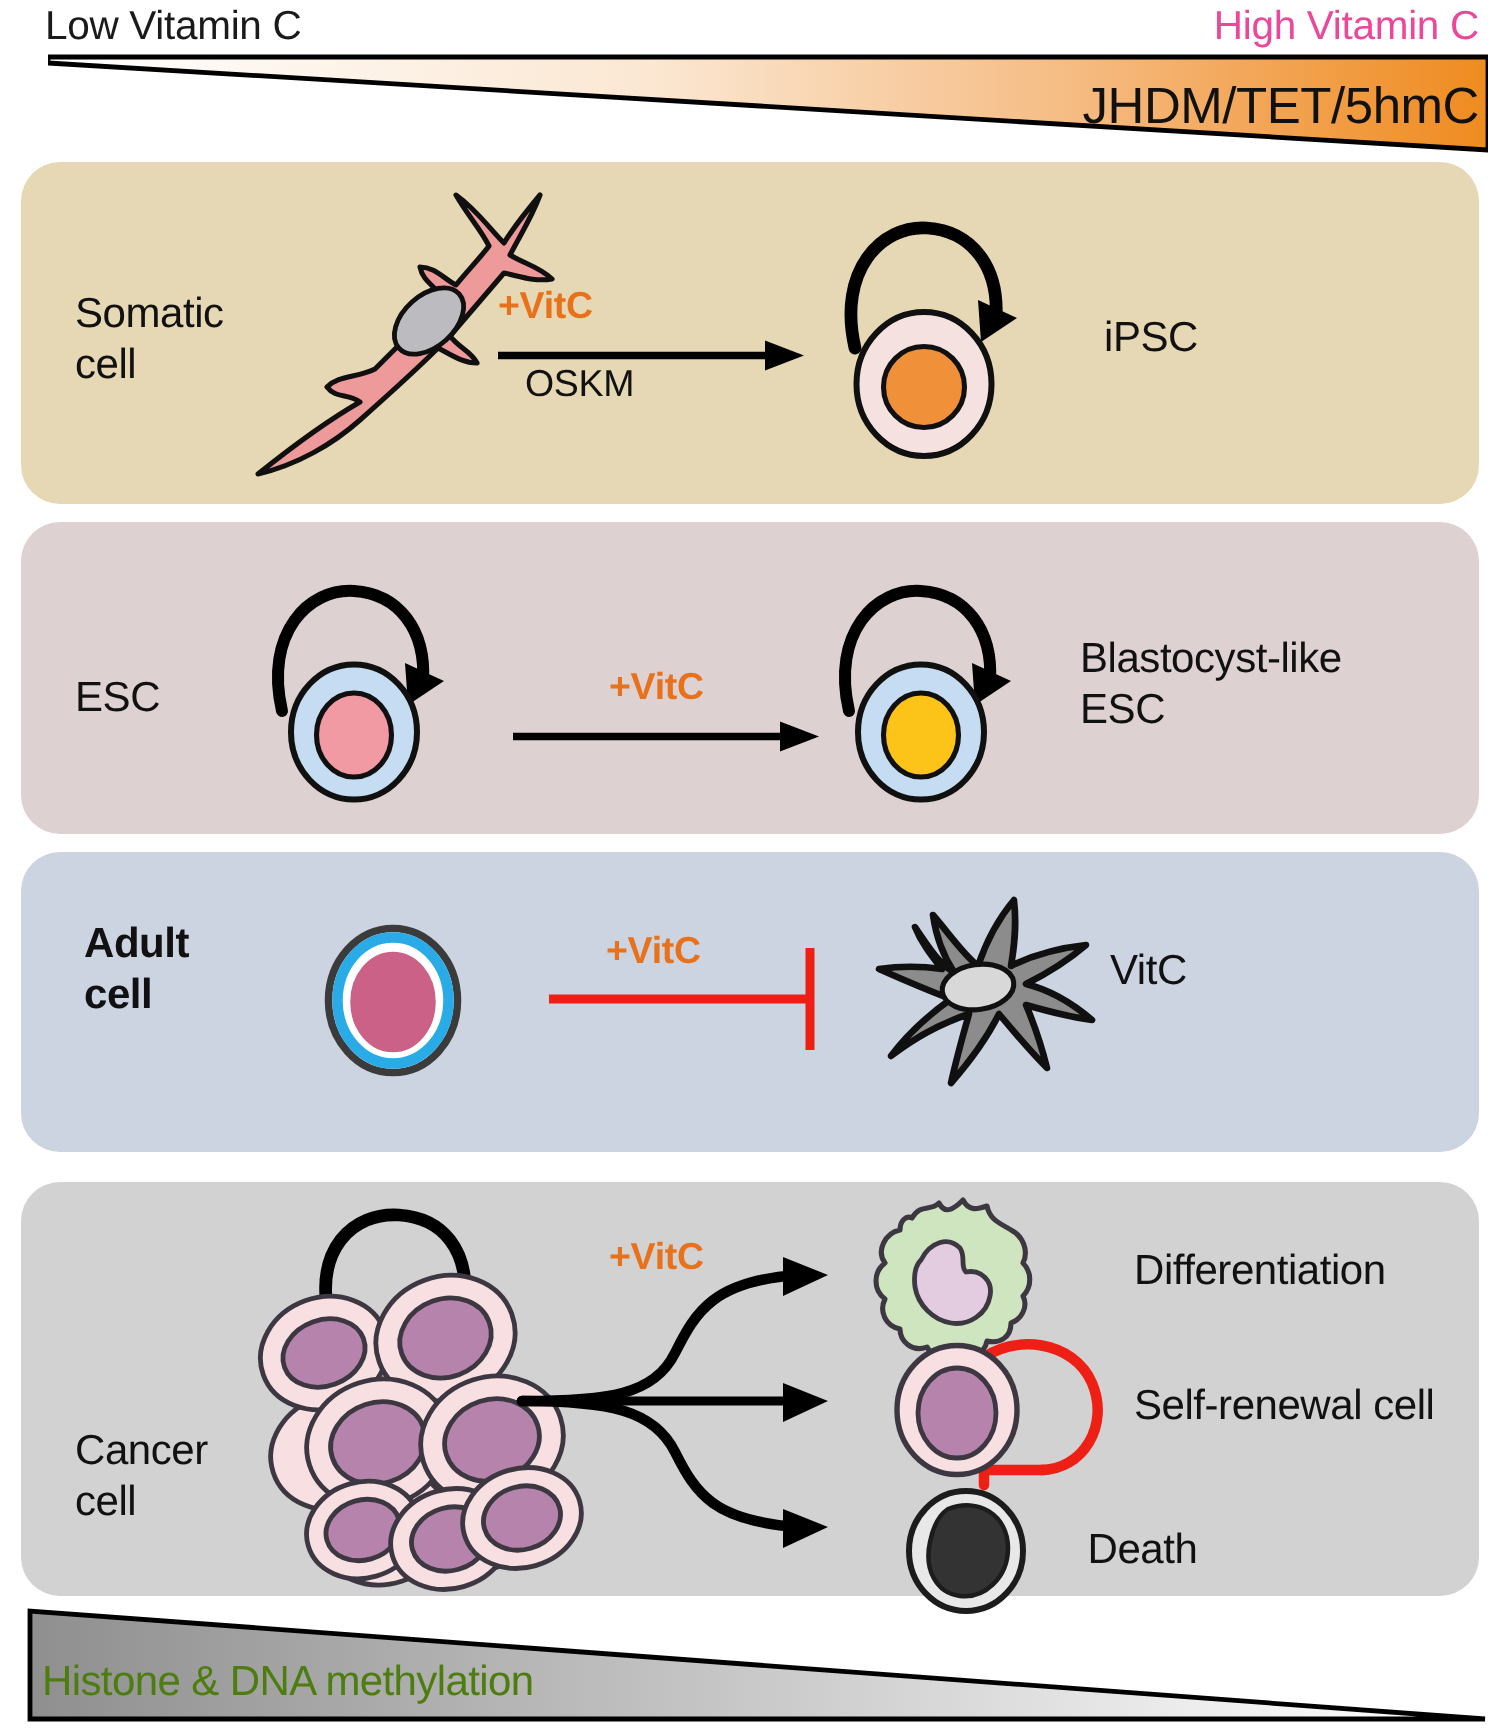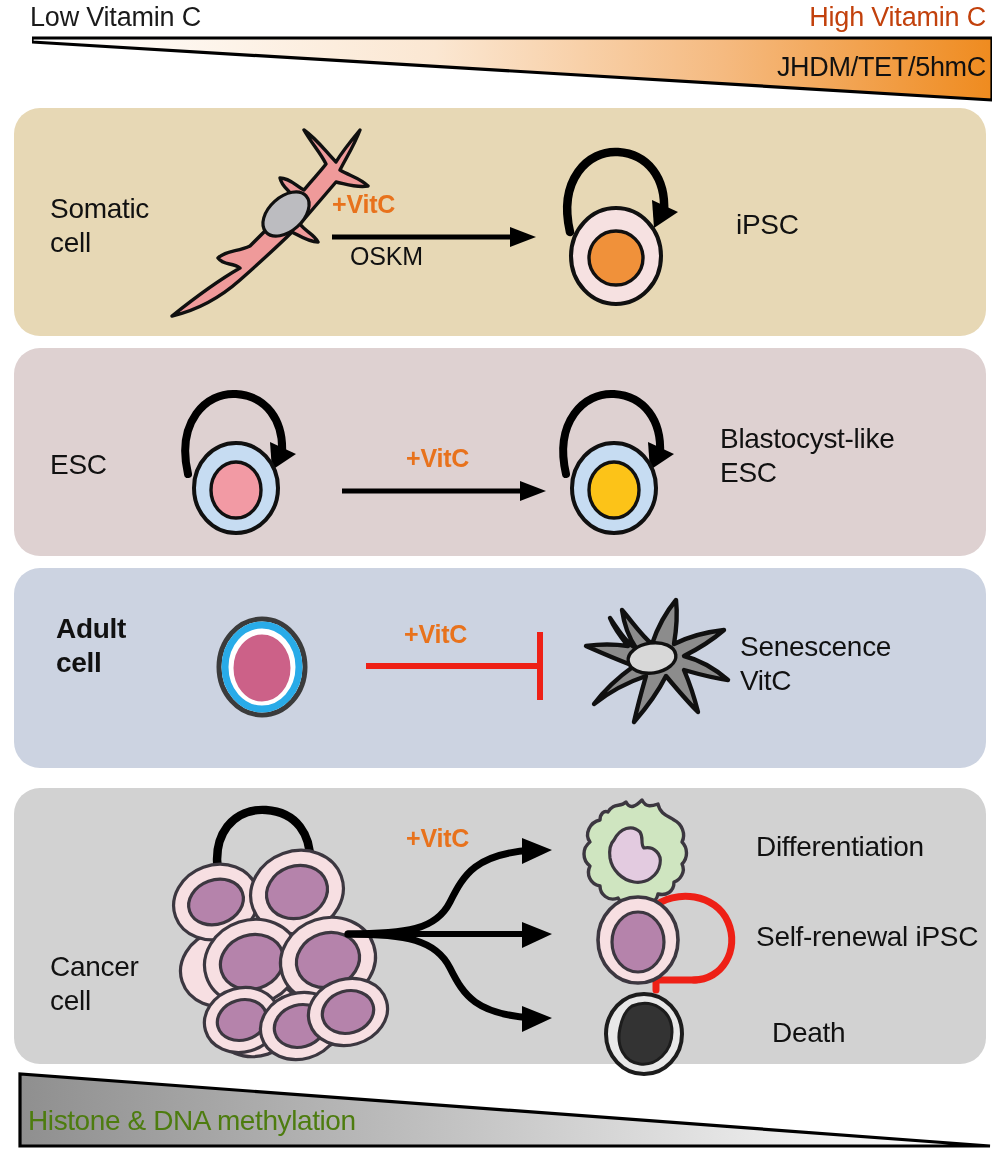--- a/index.html
+++ b/index.html
@@ -6,24 +6,24 @@
   body{
     font-family:"Liberation Sans", sans-serif;
     width:1000px;height:1154px;position:relative;overflow:hidden;
     -webkit-font-smoothing:antialiased;
   }
   .stage{position:absolute;left:0;top:0;width:1000px;height:1154px;}
 
   
   .hdr-labels{position:absolute;left:0;top:0;width:1000px;height:34px;}
   .hdr-low{position:absolute;left:30px;top:2px;font-size:27px;color:#1a1a1a;letter-spacing:-.2px;}
-  .hdr-high{position:absolute;right:14px;top:2px;font-size:27px;color:#c2410c;letter-spacing:-.2px;}
+  .hdr-high{position:absolute;right:14px;top:2px;font-size:27px;color:#ec4899;letter-spacing:-.2px;}
   .hdr-wedge{position:absolute;left:32px;top:36px;width:960px;height:66px;}
   .hdr-wedge svg{display:block;}
-  .hdr-enz{position:absolute;right:14px;top:52px;font-size:27px;color:#111;letter-spacing:-.3px;}
+  .hdr-enz{position:absolute;right:14px;top:52px;font-size:34px;color:#111;letter-spacing:-.3px;}
 
   
   .panel{position:absolute;border-radius:26px;}
   #panel-ipsc   {left:14px; top:108px; width:972px; height:228px; background:#e7d8b5;}
   #panel-esc    {left:14px; top:348px; width:972px; height:208px; background:#ded1d1;}
   #panel-adult2 {left:14px; top:568px; width:972px; height:200px; background:#ccd3e1;}
   #panel-cancer {left:14px; top:788px; width:972px; height:276px; background:#d2d2d2;}
 
   .lbl{position:absolute;color:#111;font-size:28px;line-height:1.18;letter-spacing:-.3px;}
   .lbl.two{line-height:1.2;}
@@ -171,21 +171,20 @@
                  C92,44 100,30 110,18 C112,36 110,50 108,62 C124,54 140,50 158,48
                  C144,60 130,68 118,74 C134,78 148,86 162,98 C146,96 132,92 118,88
                  C124,102 128,114 132,130 C120,118 110,106 100,94 C92,110 82,124 68,140
                  C72,122 76,108 80,94 C62,100 46,108 28,122 C40,106 54,94 68,84
                  C52,78 38,72 20,64 C34,62 48,62 62,64 C54,54 48,46 44,36 Z" fill="#8c8c8c" stroke="#101010" stroke-width="4.4" stroke-linejoin="round"></path>
         <ellipse cx="86" cy="76" rx="24" ry="15" transform="rotate(-8 86 76)" fill="#d8d8d8" stroke="#101010" stroke-width="3.4"></ellipse>
       </svg>
     </div>
 
     <div class="lbl two" style="left:726px;top:62px;">
-      <div>Senescence</div>
       <div>VitC</div>
     </div>
   </div>
 
   <div class="panel" id="panel-cancer">
 
     <div class="lbl two" style="left:36px;top:122px;margin-top:40px;">
       <div>Cancer</div>
       <div>cell</div>
     </div>
@@ -255,30 +254,30 @@
 
     <div class="art" style="left:576px;top:92px;">
       <svg width="160" height="122" viewBox="0 0 160 122">
         <path d="M62,28 C86,8 126,14 138,42 C150,70 132,100 104,100" fill="none" stroke="#ee2016" stroke-width="7" stroke-linecap="round"></path>
         <line x1="66" y1="78" x2="66" y2="110" stroke="#ee2016" stroke-width="7" stroke-linecap="round"></line>
         <line x1="66" y1="100" x2="106" y2="100" stroke="#ee2016" stroke-width="7" stroke-linecap="round"></line>
         <ellipse cx="48" cy="60" rx="40" ry="43" fill="#f7dfe2" stroke="#3c3740" stroke-width="3.6"></ellipse>
         <ellipse cx="48" cy="62" rx="26" ry="30" fill="#b583ab" stroke="#3c3740" stroke-width="3.2"></ellipse>
       </svg>
     </div>
-    <div class="lbl" style="left:742px;top:132px;">Self-renewal iPSC</div>
+    <div class="lbl" style="left:742px;top:132px;">Self-renewal cell</div>
 
     <div class="art" style="left:580px;top:200px;">
       <svg width="110" height="92" viewBox="0 0 110 92">
         <ellipse cx="50" cy="46" rx="38" ry="40" fill="#e8e8e8" stroke="#1c1c1c" stroke-width="4"></ellipse>
         <path d="M38,18 C58,10 78,22 78,44 C78,64 62,78 46,76 C30,74 22,58 26,40
                  C28,30 32,22 38,18 Z" fill="#333333" stroke="#1c1c1c" stroke-width="3"></path>
       </svg>
     </div>
-    <div class="lbl" style="left:758px;top:228px;text-align:center;">Death</div>
+    <div class="lbl" style="left:711px;top:228px;text-align:center;">Death</div>
   </div>
 
   <div class="foot-wedge">
     <svg width="974" height="78" viewBox="0 0 974 78">
       <defs>
         <linearGradient id="gradBot" x1="0" y1="0" x2="1" y2="0">
           <stop offset="0" stop-color="#8f8f8f"></stop>
           <stop offset="0.45" stop-color="#c3c3c3"></stop>
           <stop offset="0.8" stop-color="#ededed"></stop>
           <stop offset="1" stop-color="#ffffff"></stop>

